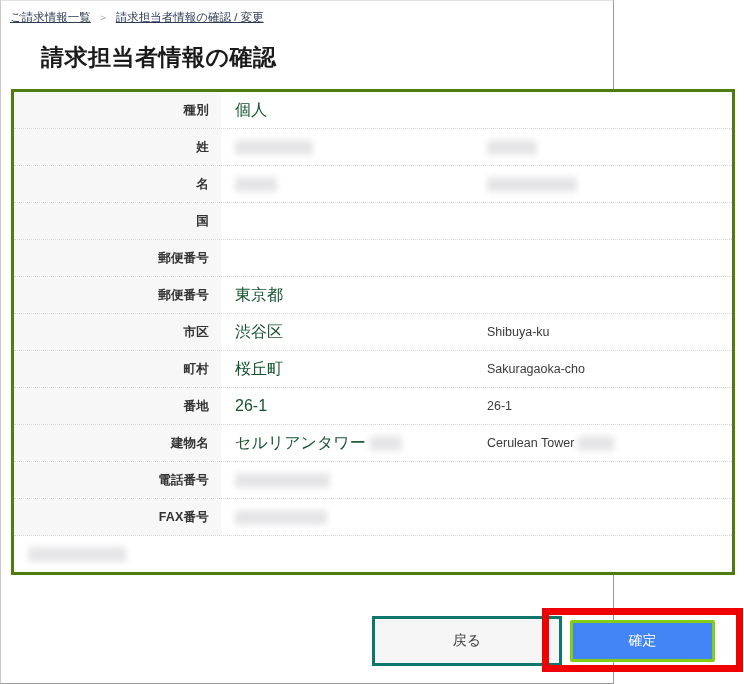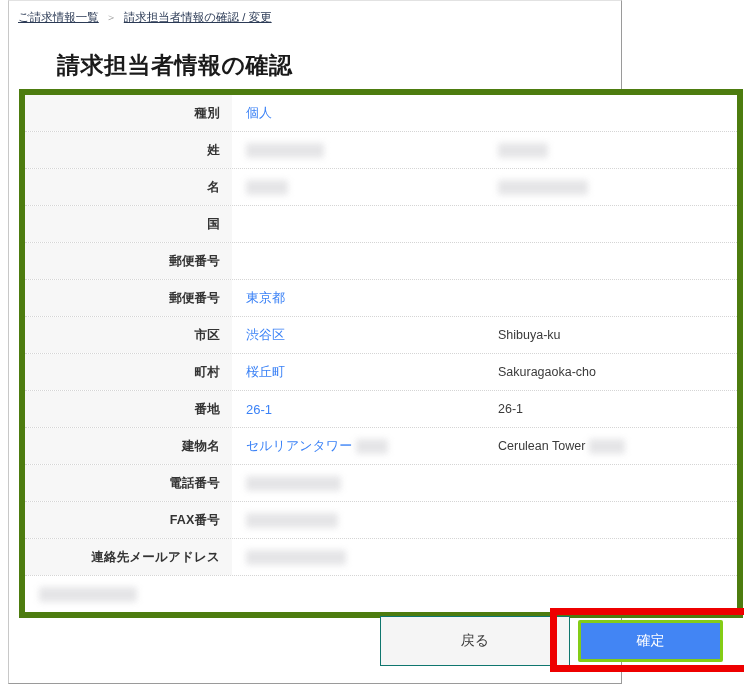--- a/index.html
+++ b/index.html
@@ -9,21 +9,21 @@
   }
   body {
     width: 744px;
     height: 684px;
     font-family: "Liberation Sans", "DejaVu Sans", sans-serif;
     color: #333333;
     overflow: hidden;
   }
   .page-frame {
     position: absolute;
-    left: 8px;
+    left: 0;
     top: 0;
     width: 614px;
     height: 684px;
     box-sizing: border-box;
     border-left: 1px solid #c8c8c8;
     border-right: 1px solid #9a9a9a;
     border-bottom: 1px solid #9a9a9a;
     border-top: 1px solid #e2e2e2;
     background: #ffffff;
   }
@@ -57,37 +57,37 @@
     color: #9a9a9a;
     text-decoration: none;
     font-size: 11px;
   }
 
   
   .page-title {
     position: absolute;
     left: 8px;
     top: 41px;
-    margin: 8px;
+    margin: 0;
     font-size: 23px;
     font-weight: bold;
     letter-spacing: 0.5px;
     color: #1a1a1a;
     line-height: 30px;
     padding-left: 32px;
   }
 
   
   .info-table {
     position: absolute;
     left: 10px;
     top: 88px;
     width: 724px;
     box-sizing: border-box;
-    border: 6px solid #4d7c0f;
+    border: 3px solid #4d7c0f;
     border-collapse: collapse;
     background: #ffffff;
   }
   .info-row {
     display: flex;
     align-items: stretch;
     height: 36px;
     border-bottom: 1px dotted #d5d5d5;
   }
   .info-row:last-child {
@@ -111,22 +111,22 @@
     flex: 1;
     display: flex;
     align-items: center;
     box-sizing: border-box;
   }
   .info-row .value {
     width: 256px;
     min-width: 256px;
     box-sizing: border-box;
     padding-left: 14px;
-    font-size: 13px;
-    color: #3b82f6;
+    font-size: 16px;
+    color: #14532d;
     display: flex;
     align-items: center;
     white-space: nowrap;
   }
   .info-row .value-en {
     flex: 1;
     box-sizing: border-box;
     padding-left: 10px;
     font-size: 12.5px;
     color: #3a3a3a;
@@ -166,21 +166,21 @@
     font-size: 14px;
     cursor: pointer;
     user-select: none;
   }
   .btn-back {
     left: 371px;
     top: 0px;
     width: 190px;
     height: 50px;
     background: #f5f5f5;
-    border: 1px solid #0f766e;
+    border: 3px solid #0f766e;
     color: #3c3c3c;
   }
   .btn-confirm {
     left: 569px;
     top: 4px;
     width: 145px;
     height: 42px;
     background: #4285f4;
     border: 3px solid #84cc16;
     border-radius: 2px;
@@ -317,29 +317,20 @@
         <div class="info-row">
           <div class="label">FAX番号</div>
           <div class="value-wrap">
             <div class="value">
               <span class="redacted" style="width: 92px;"></span>
             </div>
             <div class="value-en"></div>
           </div>
         </div>
         <div class="info-row">
-          <div class="label">連絡先メールアドレス</div>
-          <div class="value-wrap">
-            <div class="value">
-              <span class="redacted" style="width: 100px;"></span>
-            </div>
-            <div class="value-en"></div>
-          </div>
-        </div>
-        <div class="info-row">
           <div class="value-wrap">
             <div class="value">
               <span class="redacted" style="width: 98px;"></span>
             </div>
             <div class="value-en"></div>
           </div>
         </div>
       </div>
 
     <div class="button-bar">

